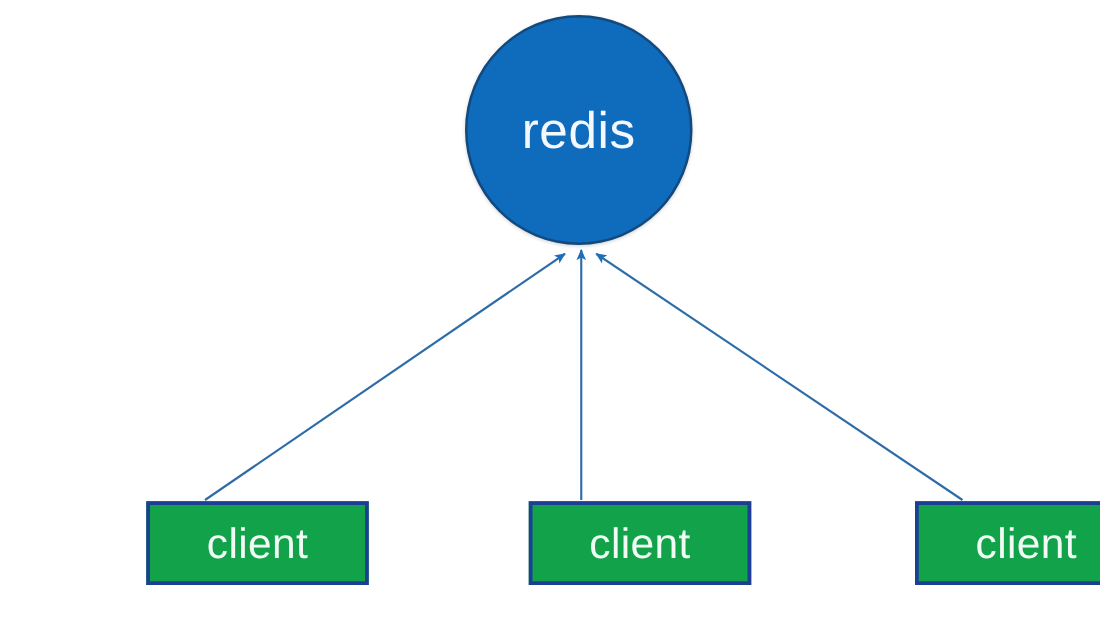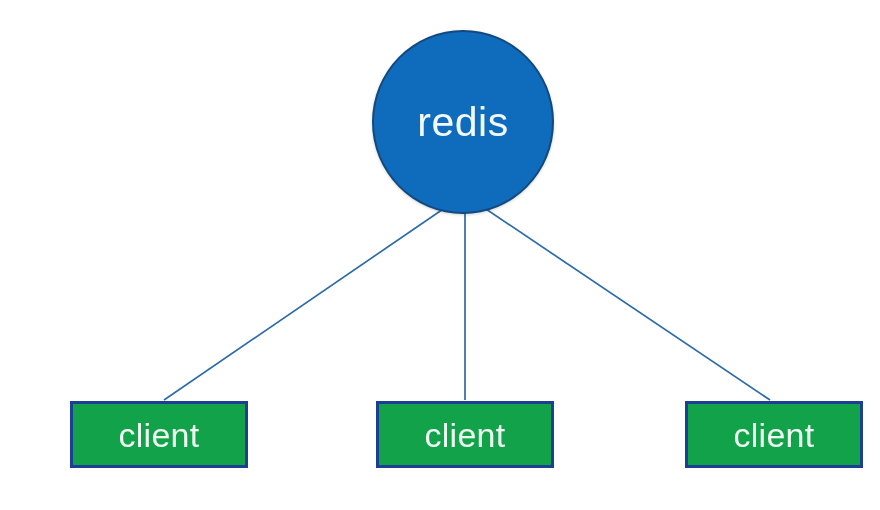--- a/index.html
+++ b/index.html
@@ -24,21 +24,21 @@
     top: 0;
     width: 880px;
     height: 510px;
     pointer-events: none;
   }
 
   
   .server-node {
     position: absolute;
     left: 372px;
-    top: 30px;
+    top: 12px;
     width: 182px;
     height: 184px;
     border-radius: 50%;
     background: #0f6cbd;
     border: 2px solid #12497e;
     box-sizing: border-box;
     display: flex;
     align-items: center;
     justify-content: center;
     box-shadow: 0 1px 3px rgba(0,0,0,0.18);
@@ -59,20 +59,21 @@
     top: 401px;
     width: 178px;
     height: 67px;
     background: #12a34a;
     border: 3px solid #1c3f94;
     box-sizing: border-box;
     display: flex;
     align-items: center;
     justify-content: center;
     z-index: 3;
+    margin-left: 47px;
   }
   .client-node.c0 { left: 70px; }
   .client-node.c1 { left: 376px; }
   .client-node.c2 { left: 685px; }
   .client-label {
     color: #f0fbf4;
     font-size: 34px;
     font-weight: 400;
     line-height: 1;
     letter-spacing: 0.3px;

